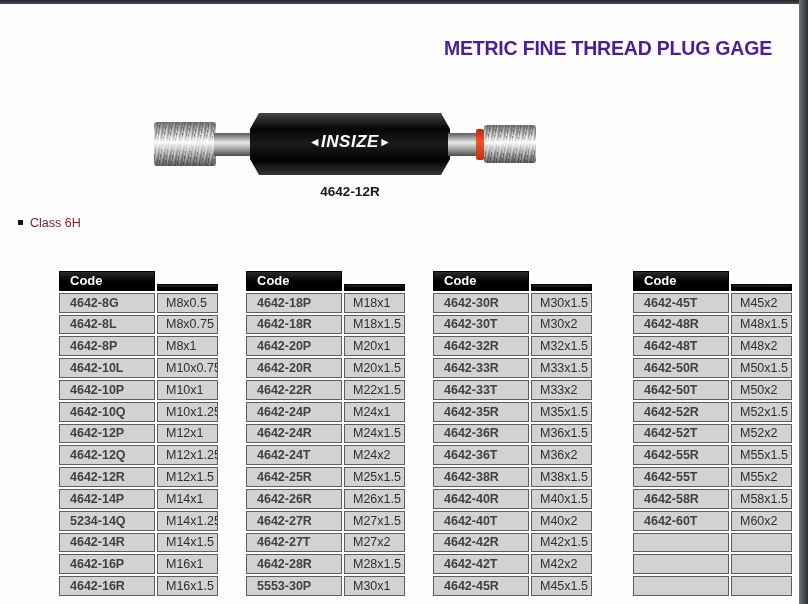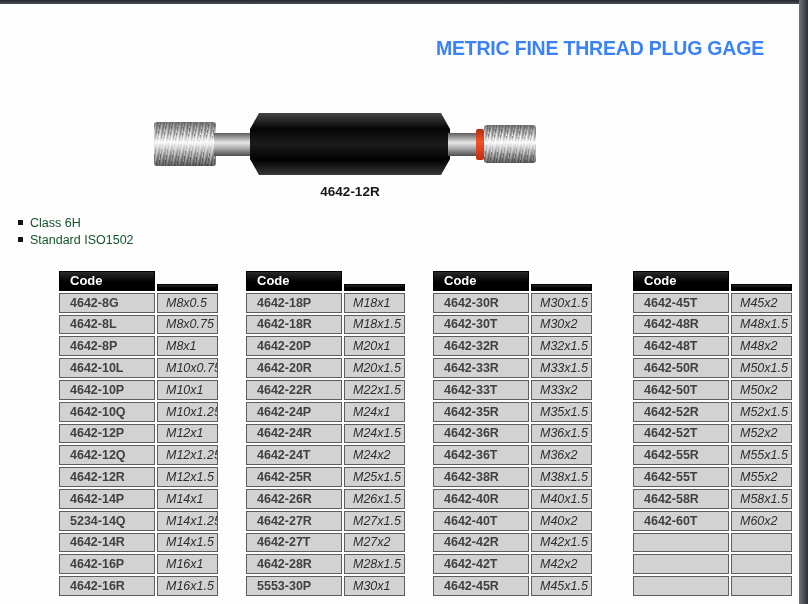--- a/index.html
+++ b/index.html
@@ -4,22 +4,22 @@
 <style>
   * { margin:0; padding:0; box-sizing:border-box; }
   html,body { width:808px; height:604px; background:#fdfdfd; overflow:hidden;
               font-family:"Liberation Sans", sans-serif; position:relative; }
 
   .edge-top { position:absolute; top:0; left:0; width:808px; height:4px;
               background:linear-gradient(180deg,#23262b,#4a4d52); }
   .edge-right { position:absolute; top:0; right:0; width:9px; height:604px;
                 background:linear-gradient(90deg,#707377,#2c2f33); }
 
-  .page-title { position:absolute; top:37px; right:44px;
-                font-size:19.5px; font-weight:bold; color:#3b82f6;
+  .page-title { position:absolute; top:37px; right:36px;
+                font-size:19.5px; font-weight:bold; color:#4c1d95;
                 letter-spacing:-0.2px; }
 
   
   .gage { position:absolute; left:148px; top:106px; width:404px; height:100px; }
   .thread { position:absolute; border-radius:3px;
     background:
       linear-gradient(180deg, rgba(70,70,70,.65) 0%, rgba(255,255,255,0) 28%,
         rgba(255,255,255,.95) 46%, rgba(0,0,0,.20) 78%, rgba(35,35,35,.65) 100%),
       repeating-linear-gradient(100deg, #6e6e6e 0px, #f6f6f6 2px, #8a8a8a 4px, #ececec 6px);
   }
@@ -39,62 +39,61 @@
            color:#fff; font-style:italic; font-weight:bold; font-size:17px;
            letter-spacing:0.5px; white-space:nowrap; }
   .brand .arrow { font-size:12px; font-style:normal; position:relative; top:-1px; }
   .gage-caption { position:absolute; left:97px; top:78px; width:210px; text-align:center;
                   font-size:13.5px; font-weight:bold; color:#17181a; }
 
   
   .features { position:absolute; left:18px; top:214px; }
   .feature { display:flex; align-items:center; height:17px; }
   .sq { width:5px; height:5px; background:#151515; margin-right:7px; flex:none; }
-  .feature span.txt { font-size:12.5px; color:#14532d; }
+  .feature span.txt { font-size:12.5px; color:#7f1d1d; }
 
   
   .tbl { position:absolute; top:271px; width:159px;
          display:grid; grid-template-columns:96px 61px;
          grid-auto-rows:19.8px; gap:2px;padding-left:32px; }
   .t0 { left:27px; } .t1 { left:214px; } .t2 { left:401px; } .t3 { left:601px; }
   .cell { border:1px solid #5e5e5e; background:#d2d2d2; display:flex; align-items:center;
           font-size:12.5px; color:#2e2e2e; overflow:hidden; }
   .cell.code { font-weight:bold; color:#404040; padding-left:10px; }
-  .cell.size { padding-left:8px;font-style:italic; }
+  .cell.size { padding-left:8px; }
   .cell.head { background:linear-gradient(180deg,#2a2a2a,#000 55%); border-color:#000;
                color:#fff; font-weight:bold; font-size:13px; }
   .cell.head.c0 { padding-left:10px; }
   .cell.head.c1 { padding-left:7px;margin-top:13px; }
 </style>
 </head>
 <body>
 
 <div class="edge-top"></div>
 <div class="edge-right"></div>
 
 <h1 class="page-title">METRIC FINE THREAD PLUG GAGE</h1>
 
 <div class="gage">
   <div class="thread thread-left"></div>
   <div class="neck neck-left"></div>
   <div class="handle"></div>
   <div class="neck neck-right"></div>
   <div class="red-ring"></div>
   <div class="thread thread-right"></div>
+  <div class="brand">
+    <span class="arrow">◄</span><span>INSIZE</span><span class="arrow">►</span>
+  </div>
   <div class="gage-caption">4642-12R</div>
 </div>
 
 <div class="features">
   <div class="feature">
     <span class="sq"></span>
     <span class="txt">Class 6H</span>
-  </div>
-  <div class="feature">
-    <span class="sq"></span>
-    <span class="txt">Standard ISO1502</span>
   </div>
 </div>
 
 <div class="tbl t0">
     <div class="cell head c0">Code</div>
     <div class="cell head c1">Size (mm)</div>
     <div class="cell code">4642-8G</div>
     <div class="cell size">M8x0.5</div>
     <div class="cell code">4642-8L</div>
     <div class="cell size">M8x0.75</div>

